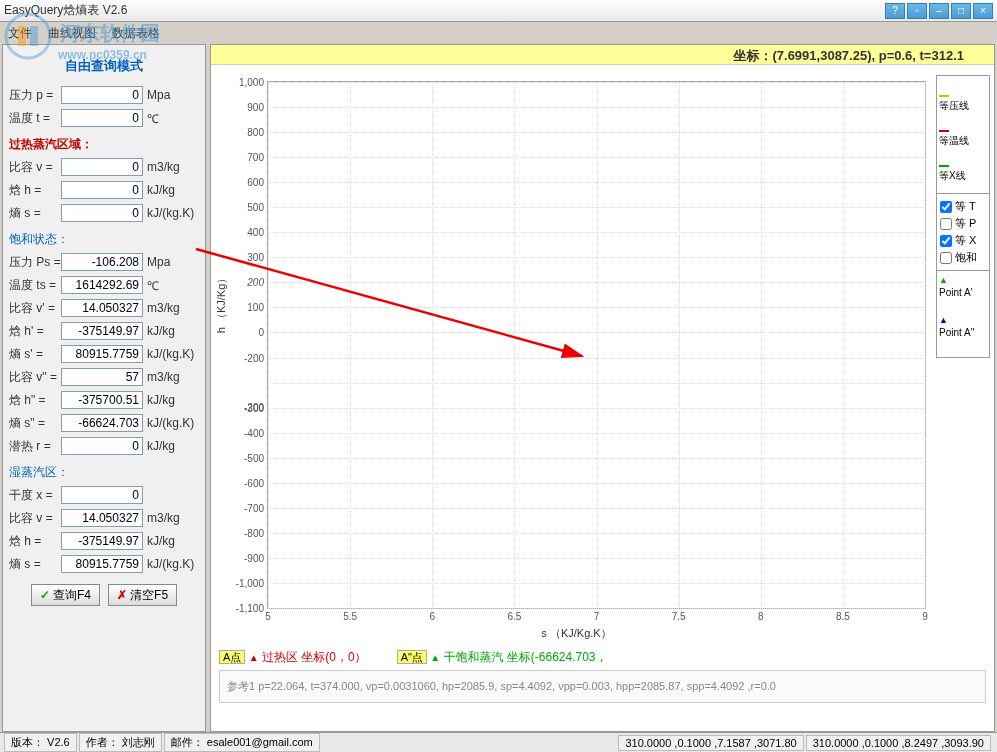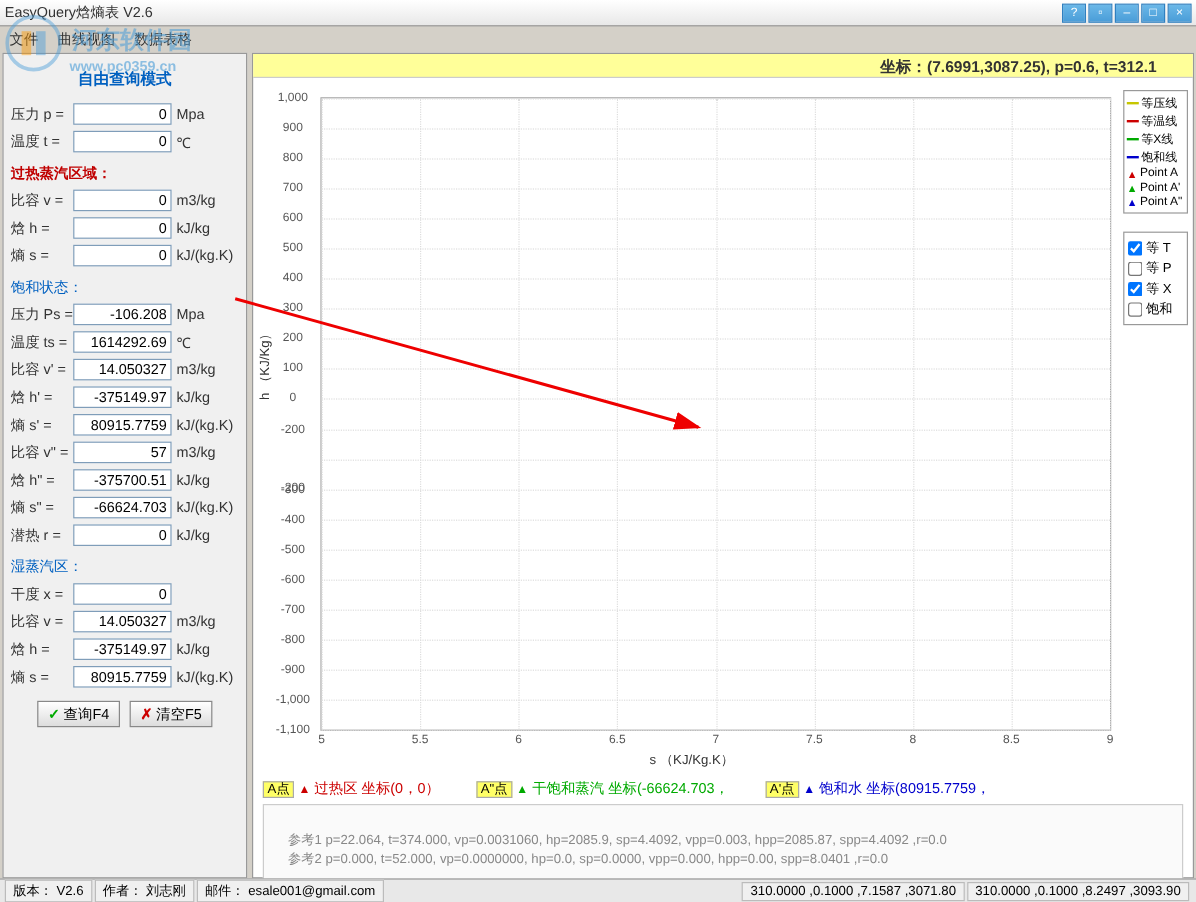--- a/index.html
+++ b/index.html
@@ -27,38 +27,38 @@
 .btnrow { display:flex; gap:8px; margin-top:10px; justify-content:center;}
 .btnrow button { height:22px; padding:0 8px; border:1px solid #888; background:linear-gradient(#fff,#ddd); font-size:12px; cursor:pointer; display:flex;align-items:center;gap:3px;}
 .check { color:#0a0;font-weight:bold;}
 .cross { color:#c00;font-weight:bold;}
 .right { flex: 1; background: #fff; border: 1px solid #999; position: relative; margin-left: 4px; }
 .coordbar { height: 20px; background: #ffff99; border-bottom: 1px solid #ccc; text-align: right; padding: 2px 30px 0 0; font-size: 13px; font-weight: bold; color: #333; }
 .chart { position: absolute; top: 24px; left: 8px; right: 60px; bottom: 88px; }
 .chart-area { position: absolute; top: 12px; left: 48px; right: 8px; bottom: 34px; border: 1px solid #aaa; background: #fff; }
 .grid-line-h { position: absolute; left: 0; right: 0; border-top: 1px dotted #ddd; }
 .grid-line-v { position: absolute; top: 0; bottom: 0; border-left: 1px dotted #ddd; }
-.ytick { position: absolute; right: 100%; width: 44px; text-align: center; font-size: 10px; color: #555; padding-right: 4px; transform: translateY(-50%); }
+.ytick { position: absolute; right: 100%; width: 44px; text-align: right; font-size: 10px; color: #555; padding-right: 4px; transform: translateY(-50%); }
 .xtick { position: absolute; top: 100%; font-size: 10px; color: #555; transform: translateX(-50%); padding-top: 3px; }
 .ylabel { position: absolute; left: 2px; top: 50%; transform: rotate(-90deg) translateX(50%); transform-origin: left center; font-size: 11px; color: #333; white-space:nowrap;}
 .xlabel { position: absolute; bottom: 2px; left: 50%; transform: translateX(-50%); font-size: 11px; color: #333; }
 .legend { position: absolute; top: 30px; right: 4px; width: 54px; border: 1px solid #999; background: #fff; font-size: 10px; padding: 2px;}
-.legend .li { display:flex; align-items:center; gap:2px; margin:1px 0;}
+.legend .li { display:flex; align-items:flex-start; gap:2px; margin:17px 0;flex-direction:column;}
 .legend .sw { width:10px; height:2px; display:inline-block;}
 .legend .tri { font-size:9px;}
 .checks { position:absolute; top:148px; right:4px; width:54px; border:1px solid #999; background:#fff; padding:3px; font-size:11px;}
 .checks label { display:flex; align-items:center; gap:3px; margin:2px 0;}
 .checks input { width:12px;height:12px;}
 .bottom-info { position: absolute; bottom: 4px; left: 8px; right: 8px; height: 78px; }
 .points-row { display:flex; gap:30px; font-size:12px; margin-bottom:4px;}
 .pt-lbl { background:#ffff66; border:1px solid #aaa; padding:0 3px; font-size:11px;}
 .tri-r { color:#c00; font-size:10px;}
 .tri-g { color:#0a0; font-size:10px;}
 .tri-b { color:#00c; font-size:10px;}
-.refs { border:1px solid #ccc; padding:20px; background:#fafafa; font-size:11px; color:#888;}
+.refs { border:1px solid #ccc; padding:7px; background:#fafafa; font-size:11px; color:#888;}
 .refs div { margin:1px 0;}
 .statusbar { position: absolute; bottom: 0; left: 0; right: 0; height: 20px; background: #e8e8e8; border-top: 1px solid #999; display: flex; align-items: center; font-size: 11px; padding: 0 4px;}
 .statusbar > div { border:1px solid #bbb; padding:1px 6px; margin-right:2px; background:#f0f0f0;}
 .statusbar .spacer { flex:1; border:none; background:none;}
 .arrow-overlay { position:absolute; top:0; left:0; pointer-events:none; z-index:60;}
 </style>
 </head>
 <body>
 
 <div class="titlebar">
@@ -228,21 +228,21 @@
           <div class="ytick" style="top: 61.9048%;">-300</div>
           <div class="grid-line-h" style="top: 57.1429%;"></div>
           <div class="ytick" style="top: 57.1429%; margin-top: 24px;">-200</div>
           <div class="grid-line-h" style="top: 52.381%;"></div>
           <div class="ytick" style="top: 52.381%;">-200</div>
           <div class="grid-line-h" style="top: 47.619%;"></div>
           <div class="ytick" style="top: 47.619%;">0</div>
           <div class="grid-line-h" style="top: 42.8571%;"></div>
           <div class="ytick" style="top: 42.8571%;">100</div>
           <div class="grid-line-h" style="top: 38.0952%;"></div>
-          <div class="ytick" style="top: 38.0952%;">200</div>
+          <div class="ytick" style="top: 38.0952%; font-style: italic;">200</div>
           <div class="grid-line-h" style="top: 33.3333%;"></div>
           <div class="ytick" style="top: 33.3333%;">300</div>
           <div class="grid-line-h" style="top: 28.5714%;"></div>
           <div class="ytick" style="top: 28.5714%;">400</div>
           <div class="grid-line-h" style="top: 23.8095%;"></div>
           <div class="ytick" style="top: 23.8095%;">500</div>
           <div class="grid-line-h" style="top: 19.0476%;"></div>
           <div class="ytick" style="top: 19.0476%;">600</div>
           <div class="grid-line-h" style="top: 14.2857%;"></div>
           <div class="ytick" style="top: 14.2857%;">700</div>
@@ -320,25 +320,23 @@
       <label>
           <input type="checkbox" style="">
           <span>饱和</span>
         </label>
     </div>
 
     <div class="bottom-info">
       <div class="points-row">
         <div><span class="pt-lbl">A点</span> <span class="tri-r">▲</span> <span style="color:#c00">过热区 坐标(0，0）</span></div>
         <div><span class="pt-lbl">A"点</span> <span class="tri-g">▲</span> <span style="color:#0a0">干饱和蒸汽 坐标(-66624.703，</span></div>
-        <div><span class="pt-lbl">A'点</span> <span class="tri-b">▲</span> <span style="color:#00c">饱和水 坐标(80915.7759，</span></div>
       </div>
       <div class="refs">
         <div>参考1 p=22.064, t=374.000, vp=0.0031060, hp=2085.9, sp=4.4092, vpp=0.003, hpp=2085.87, spp=4.4092 ,r=0.0</div>
-        <div>参考2 p=0.000, t=52.000, vp=0.0000000, hp=0.0, sp=0.0000, vpp=0.000, hpp=0.00, spp=8.0401 ,r=0.0</div>
       </div>
     </div>
   </div>
 </div>
 
 <svg class="arrow-overlay" width="997" height="752">
   <defs>
       <marker id="ah" markerWidth="10" markerHeight="10" refX="8" refY="3" orient="auto">
         <path d="M0,0 L0,6 L9,3 z" fill="#e00"></path>
       </marker>

